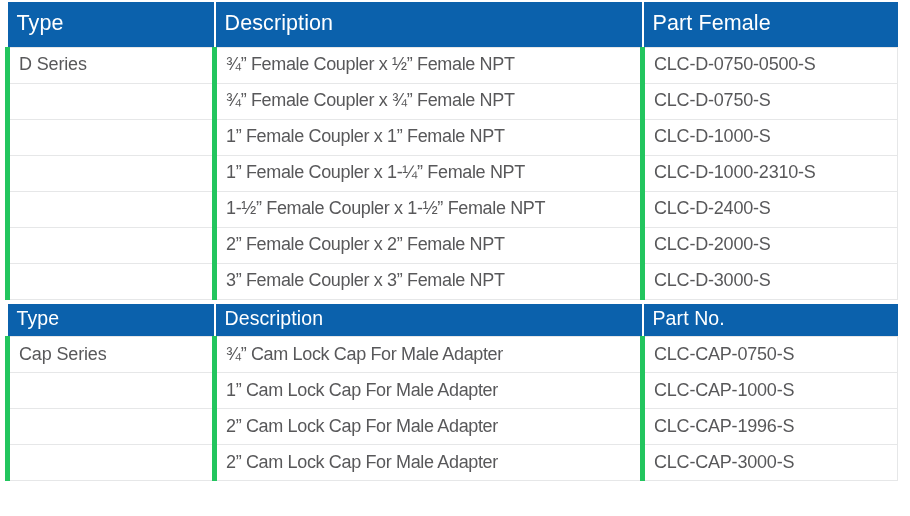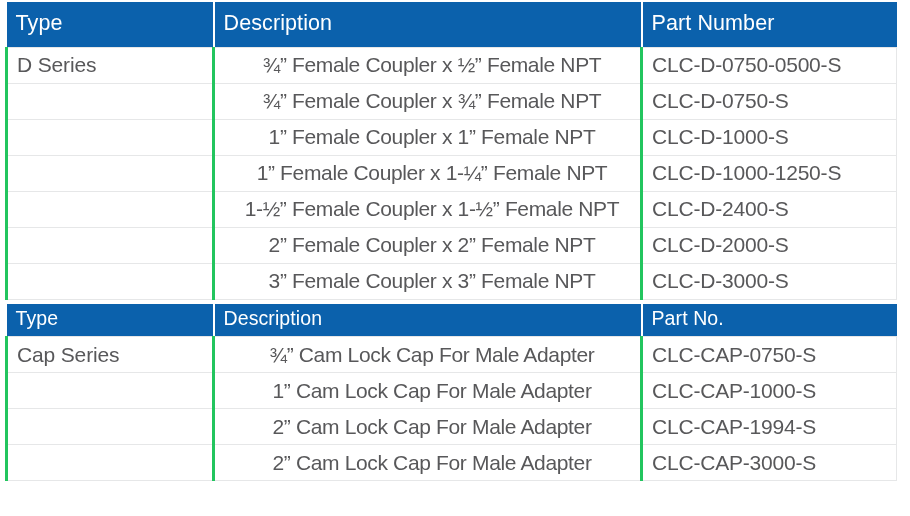--- a/index.html
+++ b/index.html
@@ -52,39 +52,38 @@
   }
   .spec-table thead th:last-child {
     border-right: none;
   }
   .spec-table thead tr {
     height: 45px;
   }
 
   .spec-table tbody td {
     height: 35px;
-    font-size: 21px;
+    font-size: 18px;
     color: #58585a;
     background: #ffffff;
     padding: 0 0 0 9px;
     line-height: 1.1;
     border-bottom: 1px solid #e6e7e8;
     border-right: 1px solid #e6e7e8;
-    border-left: 3px solid #22c55e;
+    border-left: 5px solid #22c55e;
     white-space: nowrap;
     overflow: hidden;
     vertical-align: middle;
     letter-spacing: -0.15px;
   }
   .spec-table tbody tr:first-child td {
     border-top: 1px solid #e6e7e8;
   }
   .spec-table tbody td.cell-desc {
     letter-spacing: -0.35px;
-    text-align: center;
   }
   .spec-table tbody td.cell-part {
     letter-spacing: -0.2px;
     margin-top: 19px;
   }
 
   .second-table {
     margin-top: 4px;
   }
   .second-table thead tr { height: 33px; }
@@ -102,21 +101,21 @@
     <table class="spec-table first-table">
       <colgroup>
         <col class="col-type">
         <col class="col-desc">
         <col class="col-part">
       </colgroup>
       <thead>
         <tr>
           <th>Type</th>
           <th>Description</th>
-          <th>Part Number</th>
+          <th>Part Female</th>
         </tr>
       </thead>
       <tbody>
         <tr>
           <td class="cell-type">D Series</td>
           <td class="cell-desc">¾” Female Coupler x ½” Female NPT</td>
           <td class="cell-part">CLC-D-0750-0500-S</td>
         </tr>
         <tr>
           <td class="cell-type"></td>
@@ -124,21 +123,21 @@
           <td class="cell-part">CLC-D-0750-S</td>
         </tr>
         <tr>
           <td class="cell-type"></td>
           <td class="cell-desc">1” Female Coupler x 1” Female NPT</td>
           <td class="cell-part">CLC-D-1000-S</td>
         </tr>
         <tr>
           <td class="cell-type"></td>
           <td class="cell-desc">1” Female Coupler x 1-¼” Female NPT</td>
-          <td class="cell-part">CLC-D-1000-1250-S</td>
+          <td class="cell-part">CLC-D-1000-2310-S</td>
         </tr>
         <tr>
           <td class="cell-type"></td>
           <td class="cell-desc">1-½” Female Coupler x 1-½” Female NPT</td>
           <td class="cell-part">CLC-D-2400-S</td>
         </tr>
         <tr>
           <td class="cell-type"></td>
           <td class="cell-desc">2” Female Coupler x 2” Female NPT</td>
           <td class="cell-part">CLC-D-2000-S</td>
@@ -171,21 +170,21 @@
           <td class="cell-part">CLC-CAP-0750-S</td>
         </tr>
         <tr>
           <td class="cell-type"></td>
           <td class="cell-desc">1” Cam Lock Cap For Male Adapter</td>
           <td class="cell-part">CLC-CAP-1000-S</td>
         </tr>
         <tr>
           <td class="cell-type"></td>
           <td class="cell-desc">2” Cam Lock Cap For Male Adapter</td>
-          <td class="cell-part">CLC-CAP-1994-S</td>
+          <td class="cell-part">CLC-CAP-1996-S</td>
         </tr>
         <tr>
           <td class="cell-type"></td>
           <td class="cell-desc">2” Cam Lock Cap For Male Adapter</td>
           <td class="cell-part">CLC-CAP-3000-S</td>
         </tr>
       </tbody>
     </table>
 
   </div>

